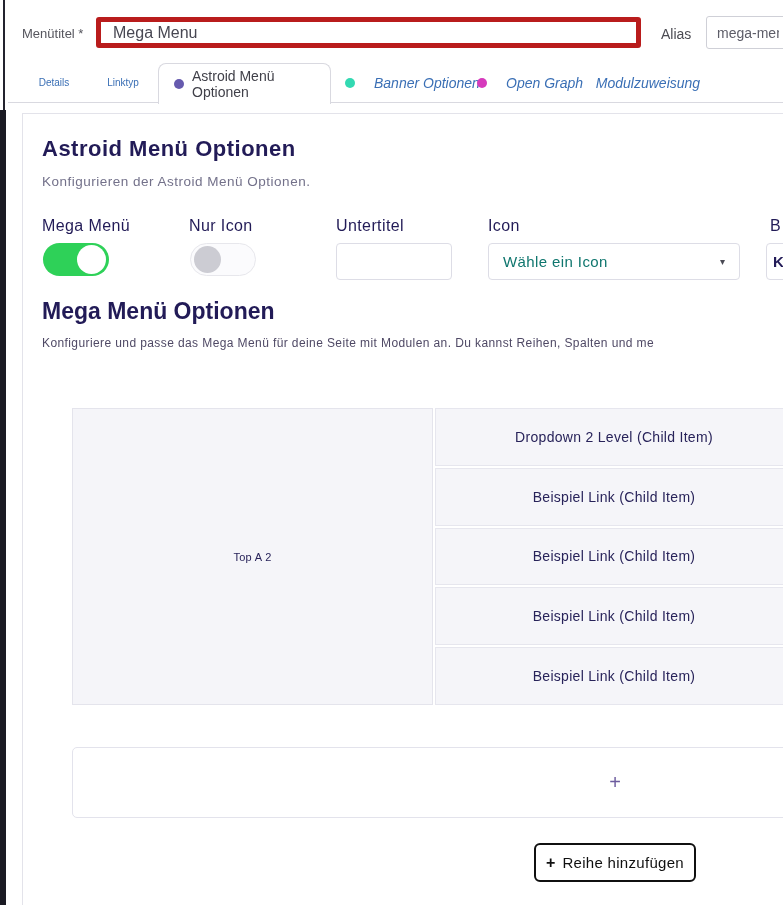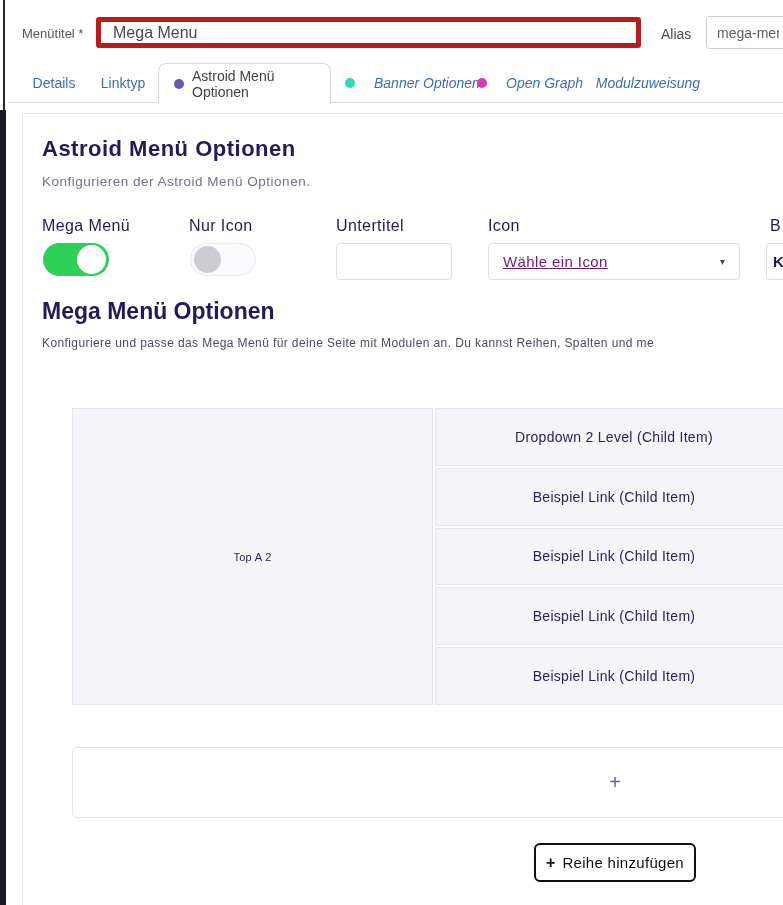--- a/index.html
+++ b/index.html
@@ -17,21 +17,21 @@
   .inp-menutitle { position:absolute; left:96px; top:17px; width:545px; height:31px;
     border:5px solid #b91c1c; border-radius:3px; padding:0 12px; font-size:16px; color:#474752;
     font-family:"Liberation Sans", sans-serif; background:#fff; }
   .lbl-alias { position:absolute; left:661px; top:26px; font-size:14px; color:#4b4b52; }
   .inp-alias { position:absolute; left:706px; top:16px; width:84px; height:33px;
     border:1px solid #cfd0d7; border-radius:3px; padding:0 10px; font-size:14px; color:#5d5d68;
     font-family:"Liberation Sans", sans-serif; background:#fff; }
 
   
   .tabbar-line { position:absolute; left:8px; top:102px; width:775px; height:1px; background:#d9d9e0; }
-  .tab { position:absolute; top:63px; height:40px; line-height:40px; font-size:14px;
+  .tab { position:absolute; top:63px; height:40px; line-height:40px; font-size:10px;
     color:#3a6fb5; text-align:center; cursor:pointer; }
   .tab-details { left:25px; width:58px; }
   .tab-linktyp { left:95px; width:56px; }
   .tab-active { position:absolute; left:158px; top:63px; width:173px; height:41px;
     background:#fff; border:1px solid #d9d9e0; border-bottom:none; border-radius:8px 8px 0 0;
     display:flex; align-items:center; gap:8px; padding-left:15px; z-index:2;
     font-size:14px; color:#404049; cursor:pointer; }
   .tab-dotted { position:absolute; top:63px; height:40px; display:flex; align-items:center; gap:19px;
     font-size:14px; color:#3a6fb5; cursor:pointer;font-style:italic; }
   .tab-banner { left:345px; }
@@ -58,21 +58,21 @@
   .toggle-on .knob { position:absolute; right:3px; top:2px; width:29px; height:29px; border-radius:50%; background:#fff; }
   .toggle-off { left:190px; background:#fbfbfd; border:1px solid #e7e7ec; }
   .toggle-off .knob { position:absolute; left:3px; top:2px; width:27px; height:27px; border-radius:50%; background:#ccccd3; }
 
   .inp-subtitle { position:absolute; left:336px; top:243px; width:116px; height:37px;
     border:1px solid #dddde6; border-radius:4px; background:#fff; padding:0 10px;
     font-family:"Liberation Sans", sans-serif; font-size:14px; color:#444; }
   .sel-icon { position:absolute; left:488px; top:243px; width:252px; height:37px;
     border:1px solid #dddde6; border-radius:4px; background:#fff; display:flex; align-items:center;
     padding:0 14px; cursor:pointer; }
-  .sel-icon .ph { font-size:15px; color:#701a75; letter-spacing:.4px; flex:1;text-decoration:underline; }
+  .sel-icon .ph { font-size:15px; color:#0f766e; letter-spacing:.4px; flex:1; }
   .sel-caret { font-size:10px; color:#4a4a55; }
   .sel-badge { position:absolute; left:766px; top:243px; width:60px; height:37px;
     border:1px solid #dddde6; border-radius:4px; background:#fff; display:flex; align-items:center;
     padding:0 6px; font-size:15px; font-weight:bold; color:#221b57; cursor:pointer; }
 
   .h2 { position:absolute; left:42px; top:298px; font-size:23px; font-weight:bold; color:#221b57; }
   .h2-sub { position:absolute; left:42px; top:336px; width:741px; font-size:12px; color:#4f4965;
     letter-spacing:.4px; white-space:nowrap; overflow:hidden; }
 
   

